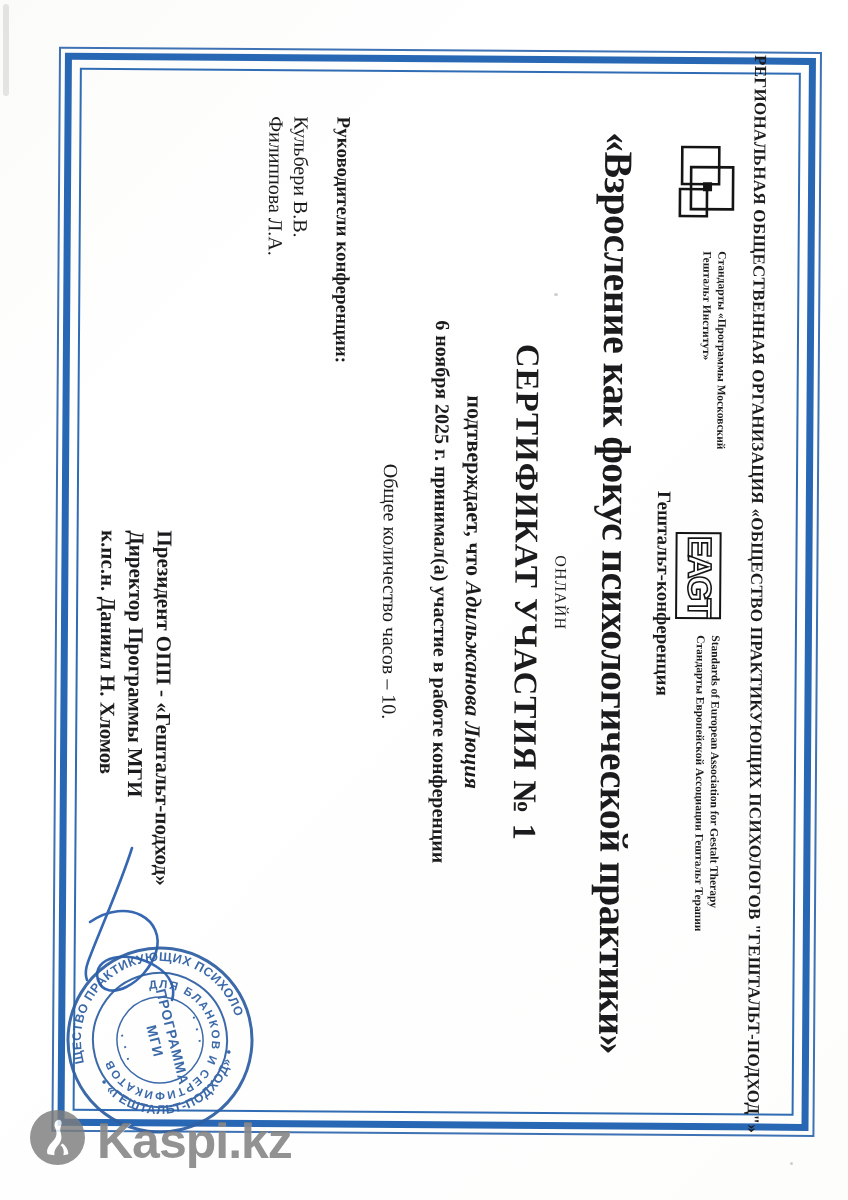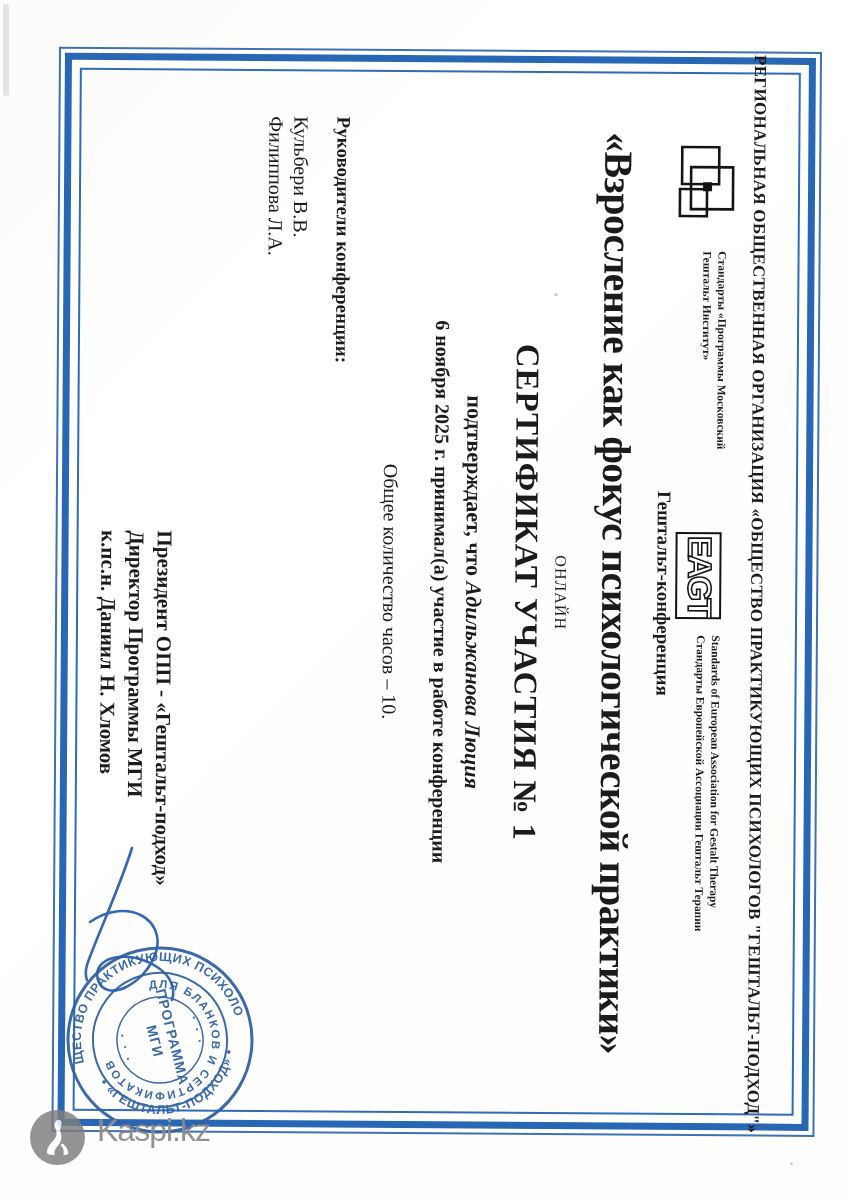--- a/index.html
+++ b/index.html
@@ -43,21 +43,21 @@
   .stamp text{fill:#2e5fa3;font-family:"Liberation Sans","DejaVu Sans",sans-serif;}
   .stamp .arc-t{font-size:12.5px;font-weight:700;letter-spacing:.5px;}
   .stamp .arc-b{font-size:12.5px;font-weight:700;letter-spacing:1px;}
   .stamp .arc-i{font-size:11.5px;font-weight:700;letter-spacing:1.6px;}
   .stamp .c-line{font-size:14px;font-weight:700;letter-spacing:1px;}
   .stamp .c-dots{font-size:13px;font-weight:700;letter-spacing:2px;}
   .signature{position:absolute;left:60px;top:828px;width:140px;height:200px;}
 
   .watermark{position:absolute;left:0;top:0;width:848px;height:1200px;pointer-events:none;}
   .wm-icon{position:absolute;left:30px;top:1110px;width:55px;height:55px;opacity:.82;}
-  .wm-text{position:absolute;left:97px;top:1112px;font-family:"Liberation Sans","DejaVu Sans",sans-serif;font-weight:400;font-size:32px;letter-spacing:-1px;color:rgba(122,122,122,.82);text-shadow:0 1px 0 rgba(255,255,255,.55);white-space:nowrap;}
+  .wm-text{position:absolute;left:97px;top:1112px;font-family:"Liberation Sans","DejaVu Sans",sans-serif;font-weight:700;font-size:50px;letter-spacing:-1px;color:rgba(122,122,122,.82);text-shadow:0 1px 0 rgba(255,255,255,.55);white-space:nowrap;}
 </style>
 </head>
 <body>
 
 <div class="photo">
 
   <div class="edge-streak"></div>
   <div class="speck" style="left:554px;top:293px;width:4px;height:3px;"></div>
   <div class="speck" style="left:706px;top:560px;width:3px;height:3px;"></div>
   <div class="speck" style="left:790px;top:1162px;width:3px;height:3px;"></div>

